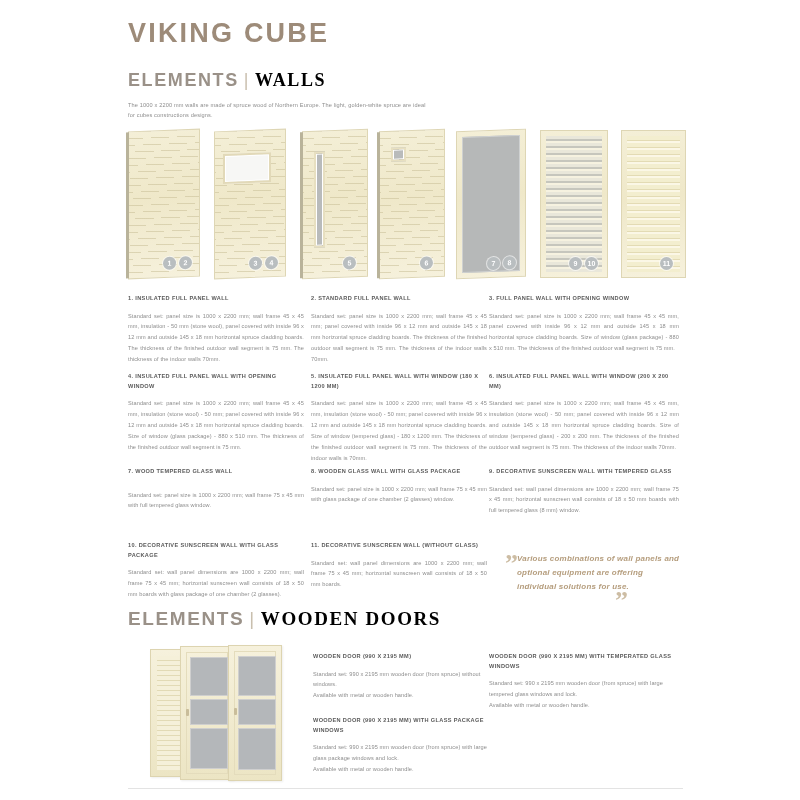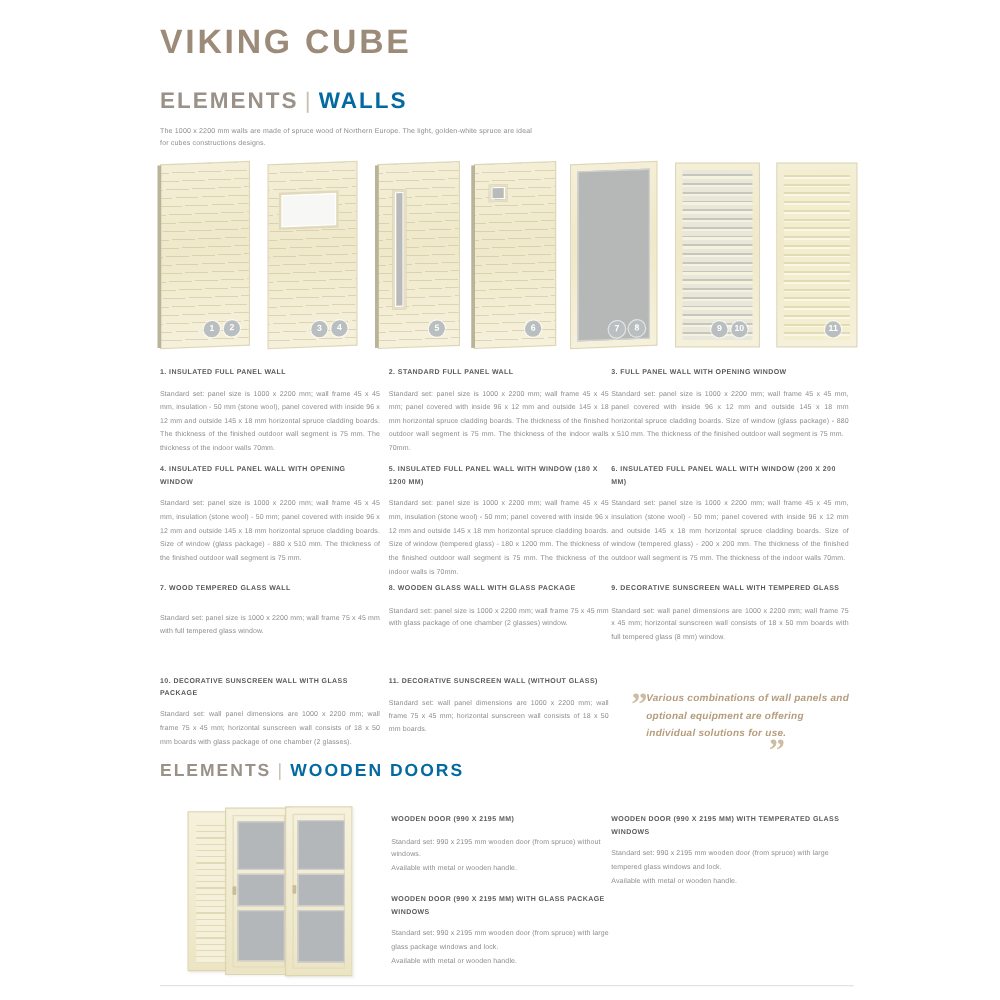--- a/index.html
+++ b/index.html
@@ -17,23 +17,23 @@
   .doc-title{
     position:absolute;left:128px;top:18px;
     font-size:27px;letter-spacing:2.2px;font-weight:bold;
     color:#9d8b79;
   }
   .section-head{
     position:absolute;font-size:18px;letter-spacing:1.6px;font-weight:bold;
   }
   .section-head .part-a{color:#9a9188;}
   .section-head .sep{color:#c9bfae;padding:0 5px;font-weight:normal;}
-  .section-head .part-b{color:#0369a1;}
+  .section-head .part-b{color:#000000;font-family:Liberation Serif, serif;}
   #walls-head{left:128px;top:70px;}
-  #doors-head{left:128px;top:608px;font-size:14px;}
+  #doors-head{left:128px;top:608px;font-size:19px;}
 
   .intro{
     position:absolute;left:128px;top:100px;width:300px;
     font-size:5.6px;line-height:1.85;color:#8d8d8d;letter-spacing:.15px;
   }
 
   
   .panels{position:absolute;left:126px;top:130px;width:560px;height:155px;}
   .panel{
     position:absolute;top:0;

